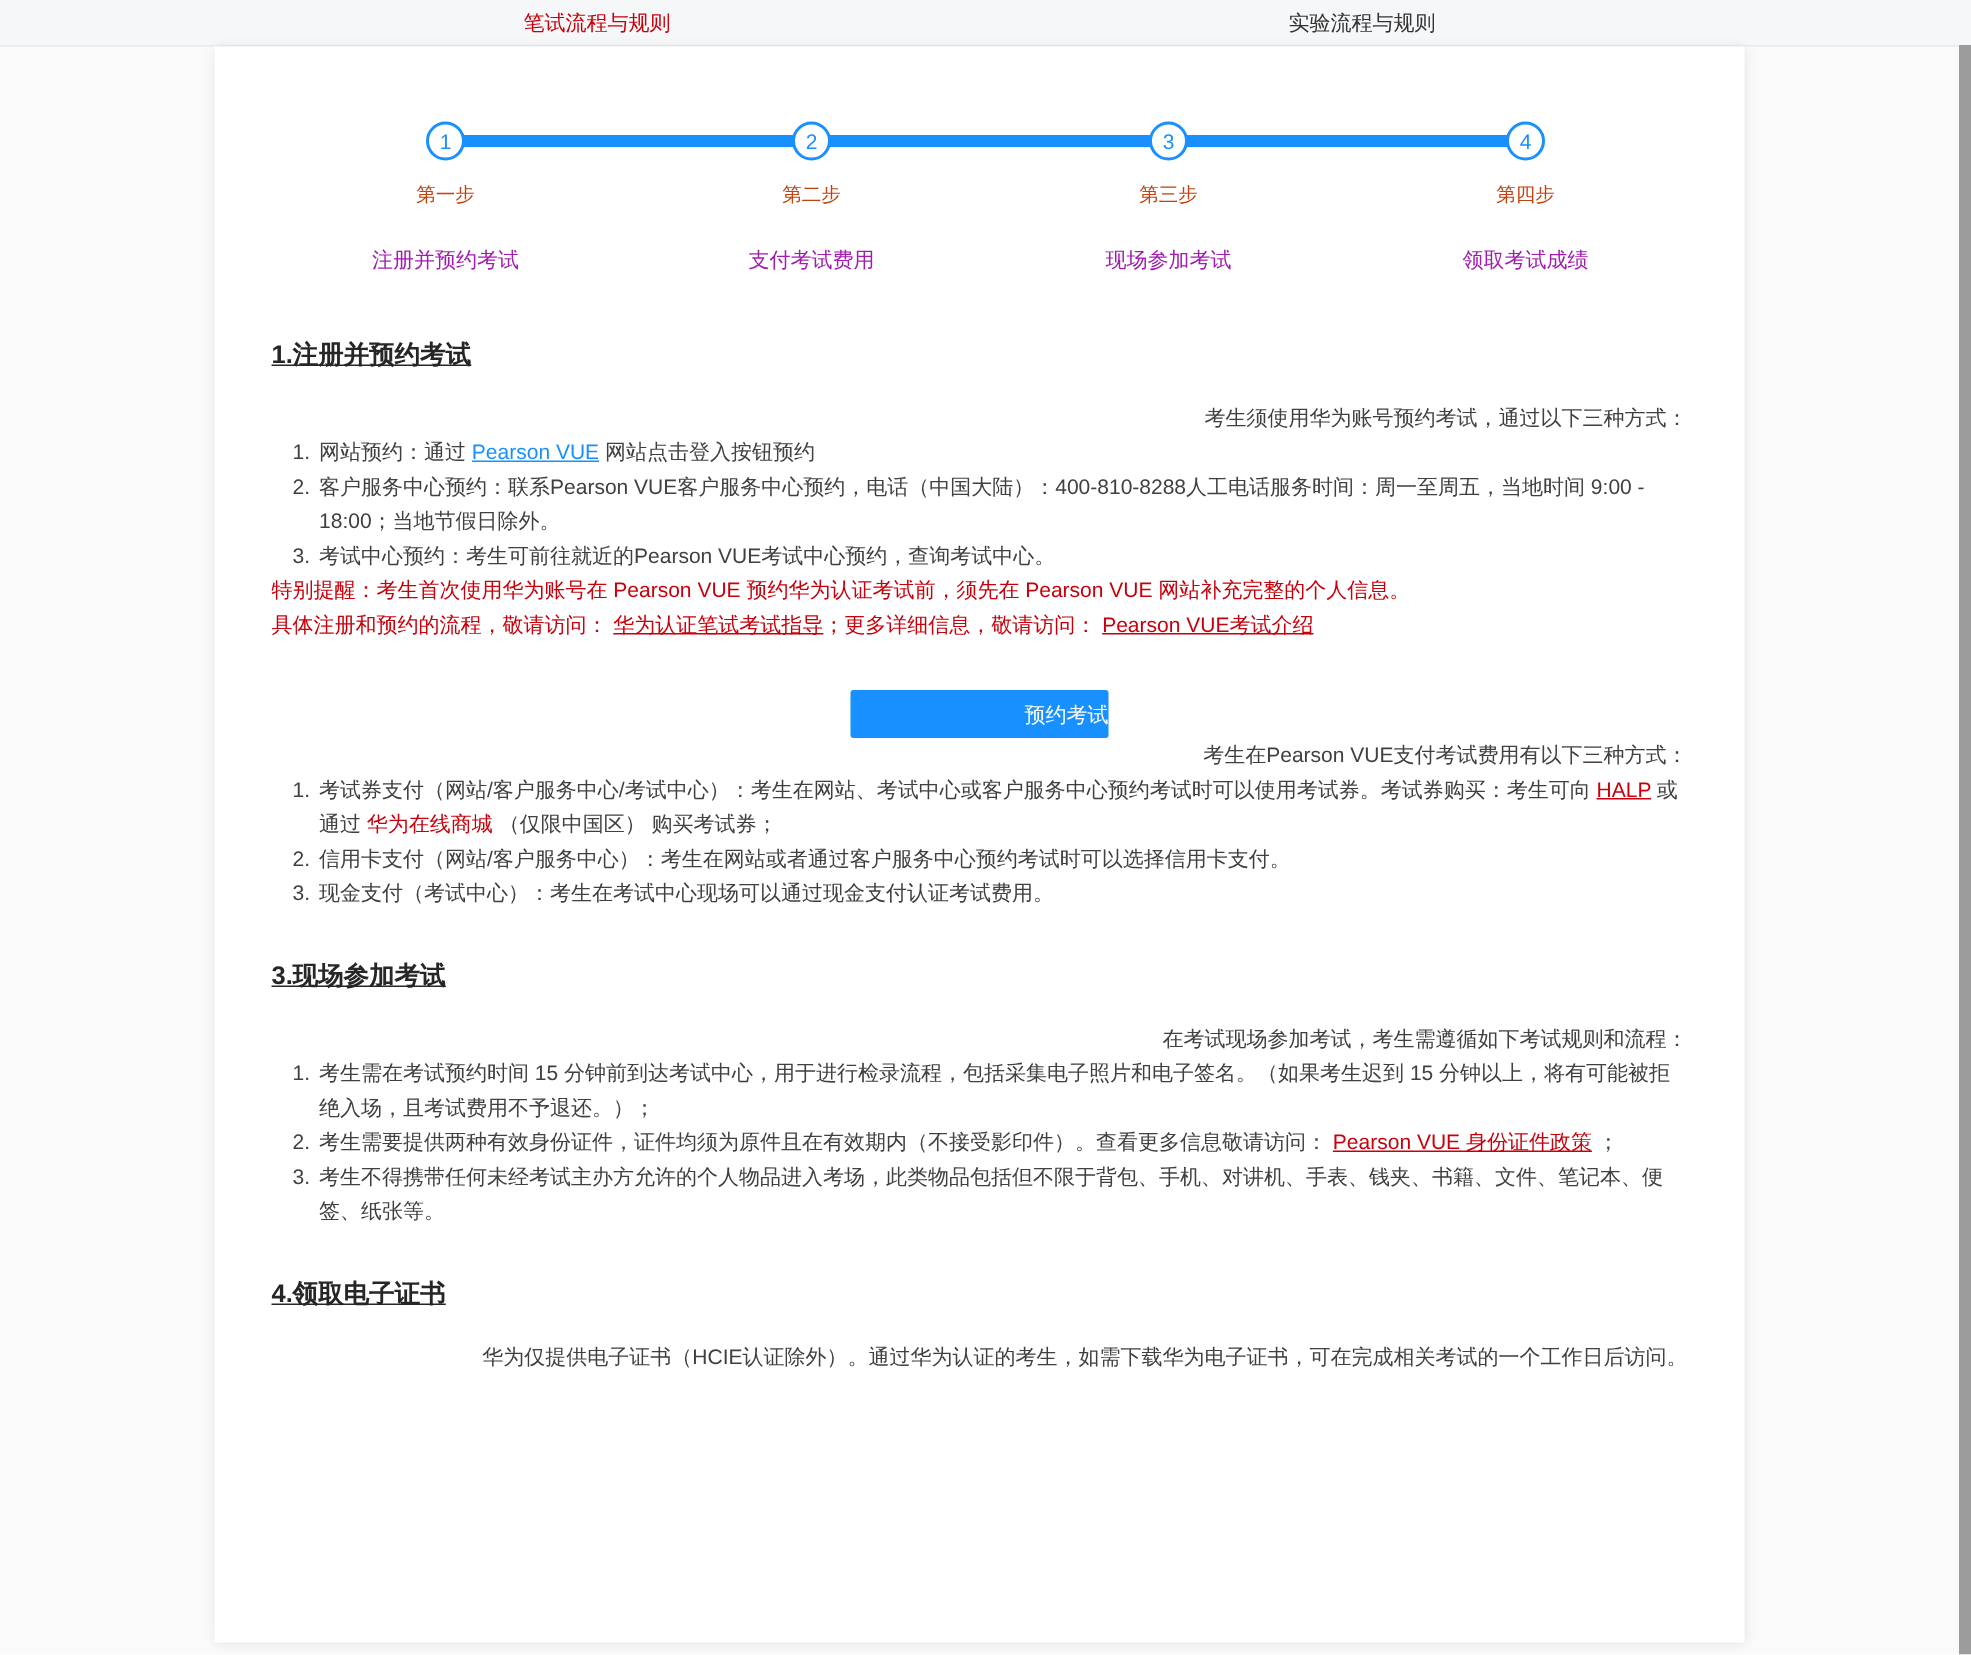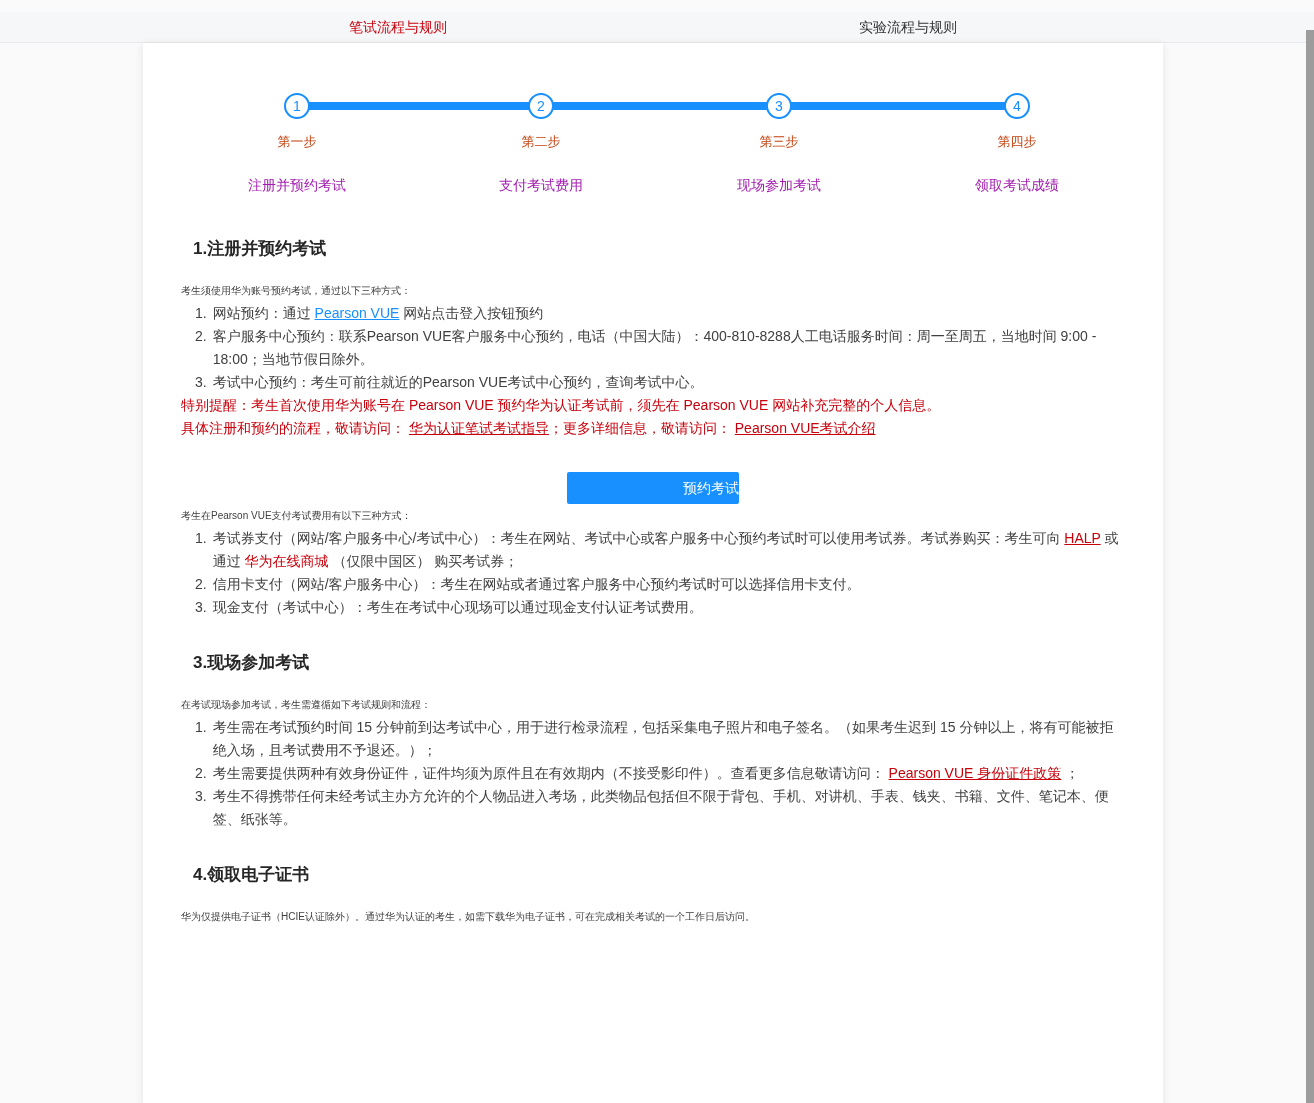--- a/index.html
+++ b/index.html
@@ -3,41 +3,41 @@
 <meta charset="utf-8">
 <style>
   html,body{margin:0;padding:0;}
   body{
     width:1314px;height:1103px;position:relative;overflow:hidden;
     background:#fafafa;
     font-family:"Liberation Sans","DejaVu Sans",sans-serif;
     -webkit-font-smoothing:antialiased;
   }
   
-  .topbar{height:30px;background:#f6f7f9;border-bottom:1px solid #e8eaed;margin-top:12px;}
+  .topbar{height:30px;background:#f6f7f9;border-bottom:1px solid #e8eaed;}
   .topbar-inner{width:1020px;margin-left:143px;display:flex;height:100%;}
   .tab{flex:1;text-align:center;font-size:14px;line-height:30px;color:#333;cursor:pointer;}
   .tab.active{color:#c7000b;}
   
   .card{width:1020px;margin-left:143px;min-height:1064px;background:#ffffff;
         box-shadow:0 1px 8px rgba(0,0,0,0.09);box-sizing:border-box;}
   
   .stepper{position:relative;height:162px;}
   .step-line{position:absolute;left:154px;top:59px;width:720px;height:8px;
              background:#1890ff;border-radius:4px;}
   .step{position:absolute;top:50px;width:240px;transform:translateX(-50%);text-align:center;}
   .step-circle{width:22px;height:22px;border:2px solid #1890ff;border-radius:50%;
                background:#fff;color:#1890ff;font-size:14px;line-height:22px;
                margin:0 auto;position:relative;z-index:2;text-align:center;}
   .step-label{margin-top:16px;font-size:13px;color:#c2410c;line-height:13px;}
   .step-title{margin-top:30px;font-size:14px;color:#a21caf;line-height:14px;}
   
   .content{padding:0 38px 41px;}
-  .sec-h{font-size:17px;font-weight:700;color:#262626;margin:34px 12px 21px;line-height:19px;}
-  .p{font-size:10px;color:#404040;line-height:23px;margin:0;}
+  .sec-h{font-size:17px;font-weight:700;color:#262626;margin:34px 0 21px;line-height:19px;text-decoration:underline;}
+  .p{font-size:14px;color:#404040;line-height:23px;margin:0;text-align:right;}
   .li{display:flex;margin-left:14px;font-size:14px;color:#404040;line-height:23px;}
   .li-num{flex:none;padding-right:6px;}
   .li-body{flex:1;}
   .reminder{font-size:14px;line-height:23px;color:#c7000b;}
   .seg-red{color:#c7000b;}
   a.seg-bluelink{color:#1890ff;text-decoration:underline;cursor:pointer;}
   a.seg-redlink{color:#c7000b;text-decoration:underline;cursor:pointer;}
   a.seg-redlink2{color:#c7000b;text-decoration:none;cursor:pointer;}
   
   .btn-row{text-align:center;}

